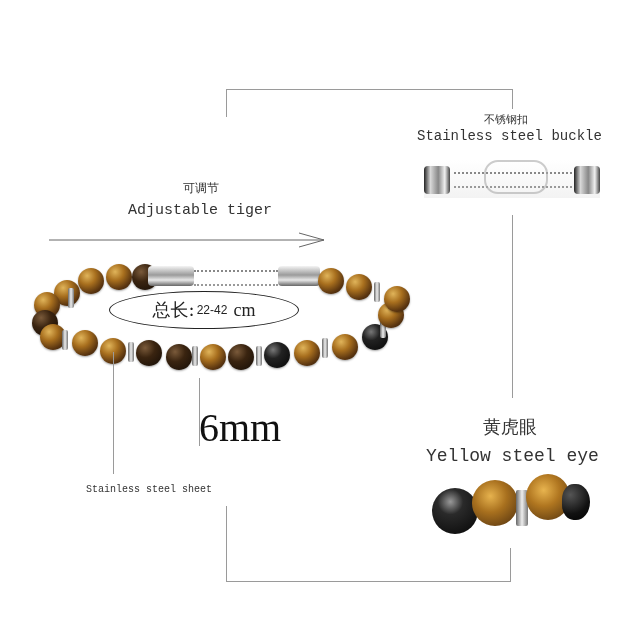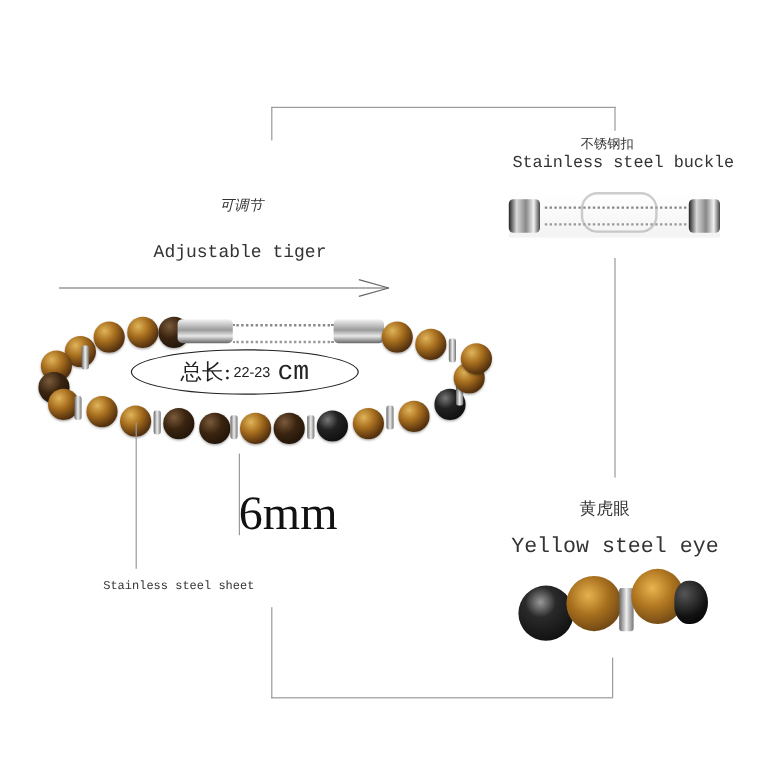--- a/index.html
+++ b/index.html
@@ -18,52 +18,52 @@
   .bead.black { background: radial-gradient(circle at 35% 30%, #777 0%, #222 35%, #050505 100%); }
   .spacer { position: absolute; width: 6px; height: 20px; border-radius: 2px;
     background: linear-gradient(90deg, #666 0%, #eee 50%, #777 100%); }
   .clasp { position: absolute; height: 20px; border-radius: 4px;
     background: linear-gradient(180deg, #f4f4f4 0%, #9b9b9b 45%, #e8e8e8 70%, #666 100%); }
   .chain { position: absolute; height: 12px; border-top: 2px dotted #888; border-bottom: 2px dotted #999; }
 
   .length-oval { position: absolute; left: 109px; top: 291px; width: 188px; height: 36px; border: 1.5px solid #222; border-radius: 50%; background: #fff; display: flex; align-items: center; justify-content: center; }
   .length-oval .label-cn { font-family: "DejaVu Serif", serif; font-size: 18px; color: #222; }
   .length-oval .label-val { font-family: "Liberation Sans", sans-serif; font-size: 12px; color: #222; margin-left: 2px; }
-  .length-oval .label-unit { font-family: Liberation Mono, monospace; font-size: 22px; color: #222; margin-left: 6px; }
+  .length-oval .label-unit { font-family: Liberation Serif, serif; font-size: 18px; color: #222; margin-left: 6px; }
 
   .buckle-img { position: absolute; left: 424px; top: 160px; width: 176px; height: 38px; background: linear-gradient(180deg, #fff 0%, #f3f3f3 100%); }
   .cap { position: absolute; top: 6px; width: 26px; height: 28px; border-radius: 4px;
     background: linear-gradient(90deg, #222 0%, #d8d8d8 25%, #888 55%, #f0f0f0 80%, #444 100%); }
 
   .tiger-img { position: absolute; left: 432px; top: 470px; width: 160px; height: 70px; }
   .big-bead { position: absolute; border-radius: 50%; }
 </style>
 </head>
 <body>
 
 <div class="line-h" style="left:226px; top:89px; width:287px;"></div>
 <div class="line-v" style="left:226px; top:89px; height:28px;"></div>
 <div class="line-v" style="left:512px; top:89px; height:20px;"></div>
 <div class="line-v" style="left:512px; top:215px; height:183px;"></div>
 <div class="line-v" style="left:510px; top:548px; height:33px;"></div>
 <div class="line-v" style="left:226px; top:506px; height:76px;"></div>
 <div class="line-h" style="left:226px; top:581px; width:285px;"></div>
 
-<div class="abs cn" style="left:183px; top:163px; font-size:12px;font-style:italic;">可调节</div>
+<div class="abs cn" style="left:183px; top:180px; font-size:12px;">可调节</div>
 <div class="abs mono" style="left:128px; top:202px; font-size:15px;">Adjustable tiger</div>
 <div class="abs" style="left:49px; top:232px; width:276px; height:16px;">
   <svg width="276" height="16" viewBox="0 0 276 16">
     <line x1="0" y1="8" x2="275" y2="8" stroke="#666" stroke-width="1"></line>
     <line x1="250" y1="1" x2="275" y2="8" stroke="#666" stroke-width="1"></line>
     <line x1="250" y1="15" x2="275" y2="8" stroke="#666" stroke-width="1"></line>
   </svg>
 </div>
 
 <div class="abs cn" style="left:484px; top:112px; font-size:11px;">不锈钢扣</div>
-<div class="abs mono" style="left:427px; top:128px; font-size:14px;text-align:center;">Stainless steel buckle</div>
+<div class="abs mono" style="left:417px; top:128px; font-size:14px;text-align:center;">Stainless steel buckle</div>
 <div class="buckle-img">
   <div class="cap" style="left:0px;"></div>
   <div class="chain" style="left:30px; top:12px; width:118px;"></div>
   <div class="abs" style="left:60px; top:0px; width:60px; height:30px; border:2px solid #aaa; border-radius:14px; opacity:0.6;"></div>
   <div class="cap" style="left:150px;"></div>
 </div>
 
 <div class="bracelet">
 
   <div class="bead" style="left:50px; top:6px;"></div>
@@ -98,32 +98,32 @@
   <div class="bead black" style="left:334px; top:62px;"></div>
 
   <div class="spacer" style="left:352px; top:56px;"></div>
   <div class="bead" style="left:350px; top:40px;"></div>
   <div class="bead" style="left:356px; top:24px;"></div>
   <div class="spacer" style="left:346px; top:20px;"></div>
 </div>
 
 <div class="length-oval">
   <span class="label-cn">总长:</span>
-  <span class="label-val">22-23</span>
+  <span class="label-val">22-42</span>
   <span class="label-unit">cm</span>
 </div>
 
 <div class="line-v" style="left:113px; top:352px; height:122px;"></div>
 <div class="line-v" style="left:199px; top:378px; height:68px;"></div>
 
 <div class="abs" style="left:199px; top:404px; font-family:'Liberation Serif', serif; font-size:40px; color:#111; line-height:48px;">6mm</div>
 
 <div class="abs mono" style="left:86px; top:484px; font-size:10px;">Stainless steel sheet</div>
 
-<div class="abs cn" style="left:483px; top:415px; font-size:14px;">黄虎眼</div>
+<div class="abs cn" style="left:483px; top:415px; font-size:18px;">黄虎眼</div>
 <div class="abs mono" style="left:426px; top:446px; font-size:18px;">Yellow steel eye</div>
 <div class="tiger-img">
   <div class="big-bead" style="left:0px; top:18px; width:46px; height:46px; background:radial-gradient(circle at 40% 30%, #999 0%, #2a2a2a 30%, #050505 100%);"></div>
   <div class="big-bead" style="left:40px; top:10px; width:46px; height:46px; background:radial-gradient(circle at 40% 35%, #e6b24e 0%, #a8701e 40%, #4a2c0e 100%);"></div>
   <div class="spacer" style="left:84px; top:20px; width:12px; height:36px;"></div>
   <div class="big-bead" style="left:94px; top:4px; width:44px; height:46px; background:radial-gradient(circle at 40% 35%, #e8b44f 0%, #b07620 40%, #4e300f 100%);"></div>
   <div class="big-bead" style="left:130px; top:14px; width:28px; height:36px; border-radius:50% 60% 60% 50%; background:radial-gradient(circle at 30% 30%, #555 0%, #111 60%, #000 100%);"></div>
 </div>
 
 </body></html>

